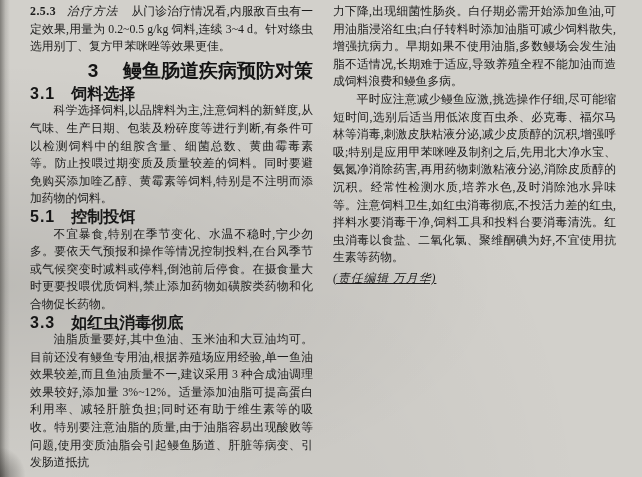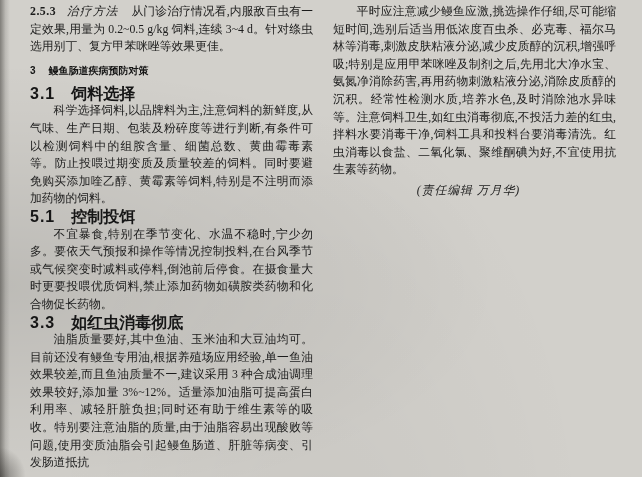--- a/index.html
+++ b/index.html
@@ -32,35 +32,36 @@
   .col-left{left:30px;}
   .col-right{left:333px;}
   p{margin:0;}
   .indent{text-indent:2em;}
   .secnum{font-weight:bold;margin-right:0.9em;letter-spacing:0.5px;}
   .kai{font-style:italic;}
   .seclabel{margin-right:1.1em;letter-spacing:1px;}
   h2.chapter{
     margin:5px 0 5px 0;
     font-family:"Liberation Sans", sans-serif;
-    font-size:10px;line-height:19px;font-weight:bold;color:#141414;
-    text-align:left;
+    font-size:19px;line-height:19px;font-weight:bold;color:#141414;
+    text-align:right;
   }
   h2.chapter .ch-num{margin-right:1.3em;}
   h3.sub{
     margin:0;
     font-family:"Liberation Sans", sans-serif;
     font-size:16px;line-height:17.6px;font-weight:bold;color:#161616;
     text-align:left;
   }
   h3.sub .sub-num{margin-right:1em;letter-spacing:1px;}
   .editor{
     margin-top:3px;
-    text-align:center;padding-right:12px;
+    text-align:left;padding-right:12px;
     letter-spacing:1px;
+    text-decoration:underline;
   }
 </style>
 </head>
 <body>
 
 <div class="page">
   <div class="edge-left"></div>
   <div class="smudge"></div>
 
   <div class="col col-left">
@@ -82,19 +83,20 @@
     </h3>
     <p class="body indent">不宜暴食,特别在季节变化、水温不稳时,宁少勿多。要依天气预报和操作等情况控制投料,在台风季节或气候突变时减料或停料,倒池前后停食。在摄食量大时更要投喂优质饲料,禁止添加药物如磺胺类药物和化合物促长药物。</p>
 
     <h3 class="sub">
       <span class="sub-num">3.3</span><span class="sub-title">如红虫消毒彻底</span>
     </h3>
     <p class="body indent">油脂质量要好,其中鱼油、玉米油和大豆油均可。目前还没有鳗鱼专用油,根据养殖场应用经验,单一鱼油效果较差,而且鱼油质量不一,建议采用 3 种合成油调理效果较好,添加量 3%~12%。适量添加油脂可提高蛋白利用率、减轻肝脏负担;同时还有助于维生素等的吸收。特别要注意油脂的质量,由于油脂容易出现酸败等问题,使用变质油脂会引起鳗鱼肠道、肝脏等病变、引发肠道抵抗</p>
   </div>
 
   <div class="col col-right">
+    <p class="body">力下降,出现细菌性肠炎。白仔期必需开始添加鱼油,可用油脂浸浴红虫;白仔转料时添加油脂可减少饲料散失,增强抗病力。早期如果不使用油脂,多数鳗场会发生油脂不适情况,长期难于适应,导致养殖全程不能加油而造成饲料浪费和鳗鱼多病。</p>
 
 
     <p class="body indent">平时应注意减少鳗鱼应激,挑选操作仔细,尽可能缩短时间,选别后适当用低浓度百虫杀、必克毒、福尔马林等消毒,刺激皮肤粘液分泌,减少皮质醇的沉积,增强呼吸;特别是应用甲苯咪唑及制剂之后,先用北大净水宝、氨氮净消除药害,再用药物刺激粘液分泌,消除皮质醇的沉积。经常性检测水质,培养水色,及时消除池水异味等。注意饲料卫生,如红虫消毒彻底,不投活力差的红虫,拌料水要消毒干净,饲料工具和投料台要消毒清洗。红虫消毒以食盐、二氧化氯、聚维酮碘为好,不宜使用抗生素等药物。</p>
 
     <p class="editor kai">(责任编辑  万月华)</p>
   </div>
 </div>
 
 </body></html>

